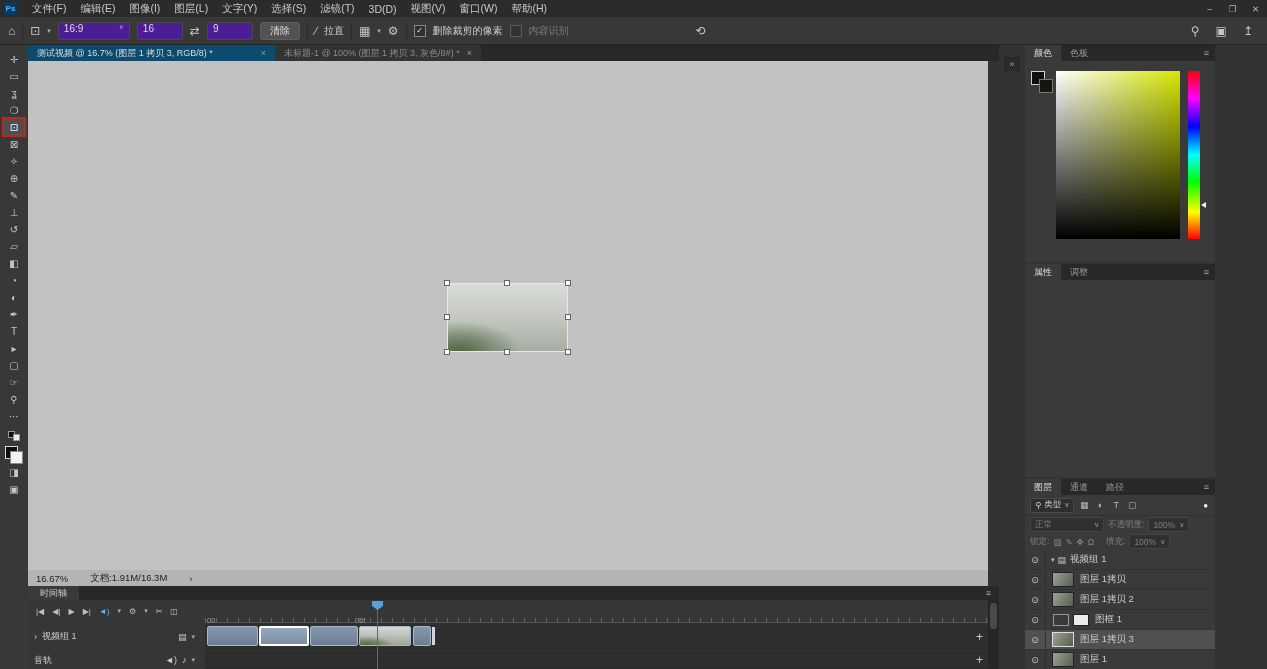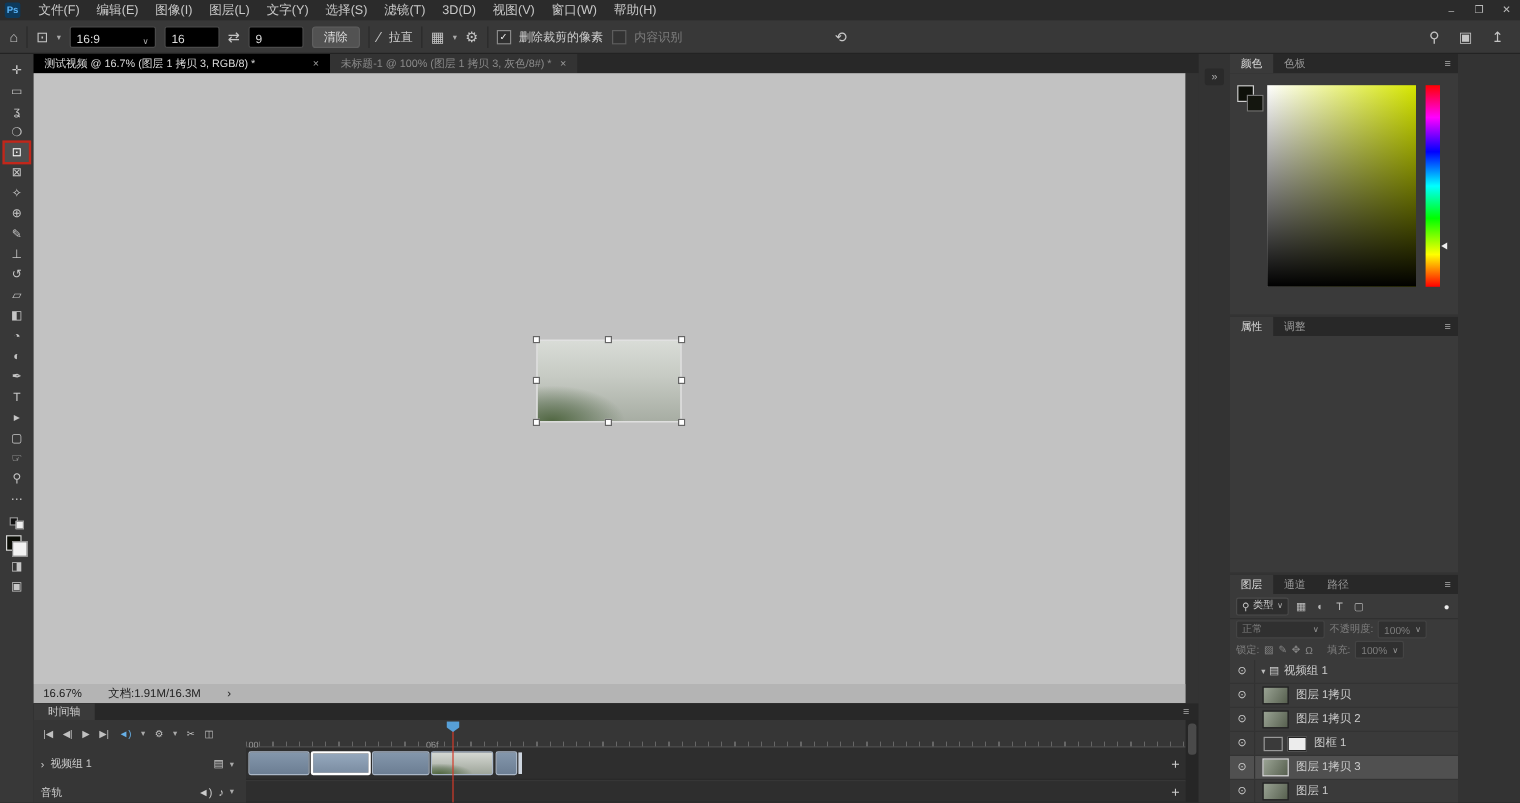--- a/index.html
+++ b/index.html
@@ -13,22 +13,22 @@
   .menu-item{padding:14px 7px;height:17px;display:flex;align-items:center;cursor:default;}
   .win-controls{margin-left:auto;display:flex;align-items:center;height:17px;}
   .win-btn{width:23px;height:17px;display:flex;align-items:center;justify-content:center;font-size:8.5px;color:#bbb;}
   
   .optionsbar{position:absolute;left:0;top:17px;width:1267px;height:28px;background:#383838;
               border-bottom:1px solid #232323;display:flex;align-items:center;gap:7px;
               padding-left:8px;box-sizing:border-box;font-size:10px;}
   .sep{width:1px;height:18px;background:#2a2a2a;}
   .opt-icon{color:#c4c4c4;font-size:12px;}
   .caret{font-size:7px;color:#aaa;}
-  .opt-select,.opt-input{height:16px;background:#000000;border:1px solid #4a4a4a;border-radius:2px;
-              display:flex;align-items:flex-end;gap:5px;padding:0 5px;color:#ddd;}
+  .opt-select,.opt-input{height:16px;background:#4c1d95;border:1px solid #4a4a4a;border-radius:2px;
+              display:flex;align-items:flex-start;gap:5px;padding:0 5px;color:#ddd;}
   .opt-input{width:34px;}
   .opt-btn{height:16px;background:#525252;border:1px solid #5e5e5e;border-radius:3px;
            display:flex;align-items:center;padding:0 9px;color:#ddd;}
   .cb{width:10px;height:10px;border:1px solid #8a8a8a;background:#2f2f2f;display:flex;
       align-items:center;justify-content:center;font-size:8px;color:#eee;}
   .dim{opacity:.45;}
   .reset-wrap{margin-left:120px;font-size:12px;color:#c9c9c9;}
   .right-icons{margin-left:auto;display:flex;gap:16px;padding-right:14px;font-size:12px;color:#c4c4c4;}
   
   .toolbar{position:absolute;left:0;top:45px;width:28px;height:624px;background:#383838;
@@ -39,21 +39,21 @@
   .mini-swap{position:relative;width:12px;height:10px;margin-top:6px;}
   .mini-swap .a{position:absolute;left:0;top:0;width:5px;height:5px;background:#111;border:1px solid #999;}
   .mini-swap .b{position:absolute;right:0;bottom:0;width:5px;height:5px;background:#eee;border:1px solid #999;}
   .fgbg{position:relative;width:18px;height:18px;margin-top:5px;}
   .fg{position:absolute;left:0;top:0;width:11px;height:11px;background:#0d0f08;border:1px solid #d8d8d8;}
   .bgc{position:absolute;right:0;bottom:0;width:11px;height:11px;background:#f2f2f2;border:1px solid #888;}
   
   .tabbar{position:absolute;left:28px;top:45px;width:971px;height:16px;background:#282828;
           display:flex;font-size:9px;}
   .tab{display:flex;align-items:center;gap:7px;padding:0 9px;white-space:nowrap;}
-  .tab.active{background:#000000;color:#ddd;gap:48px;}
+  .tab.active{background:#0c4a6e;color:#ddd;gap:48px;}
   .tab.inactive{background:#333;color:#8b8b8b;}
   .tab .close{color:#999;font-size:9px;}
   
   .canvas-wrap{position:absolute;left:28px;top:61px;width:960px;height:509px;background:#c2c2c2;}
   .canvas-gutter{position:absolute;left:988px;top:61px;width:11px;height:525px;background:#333;}
   .doc-image{position:absolute;left:419px;top:222px;width:121px;height:69px;border:1px solid #e8e8e8;
     box-sizing:border-box;
     background:
       radial-gradient(ellipse 75% 65% at 10% 100%, #516742 0%, rgba(95,115,85,.6) 35%, rgba(150,160,150,0) 68%),
       linear-gradient(180deg,#d9dcd7 0%,#c6cac3 45%,#a7ada3 100%);}

